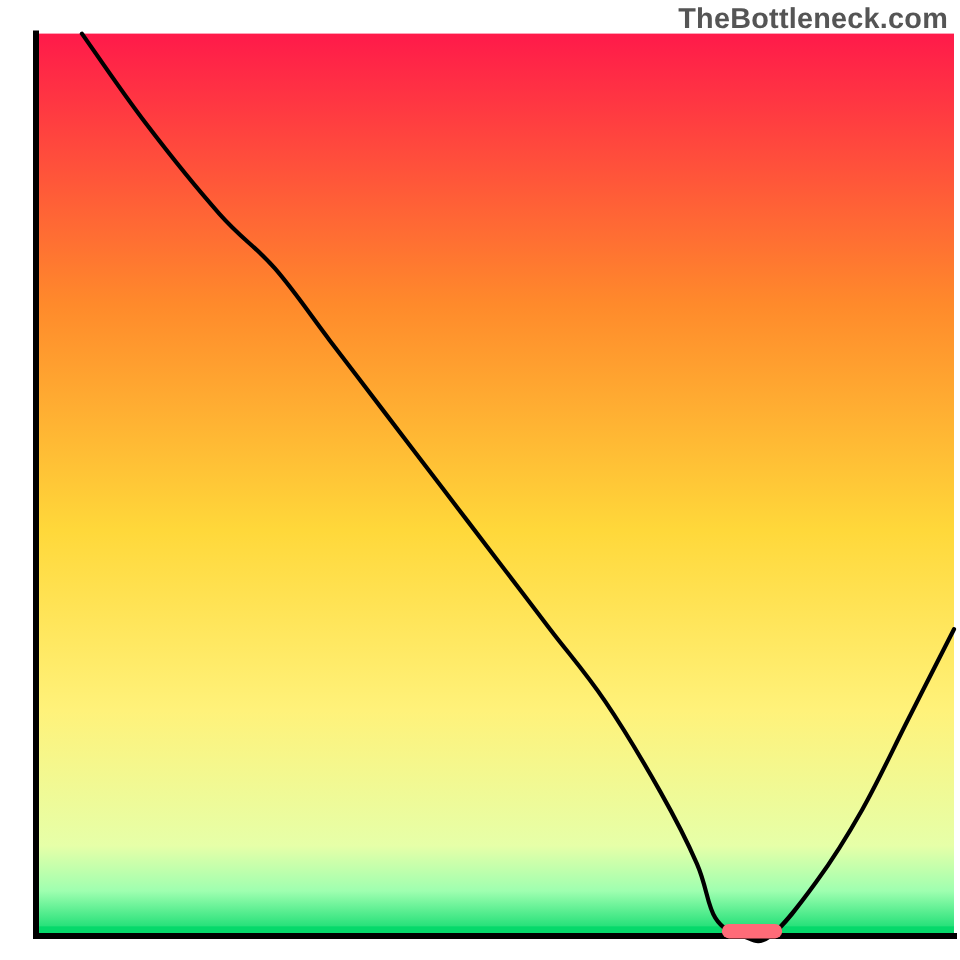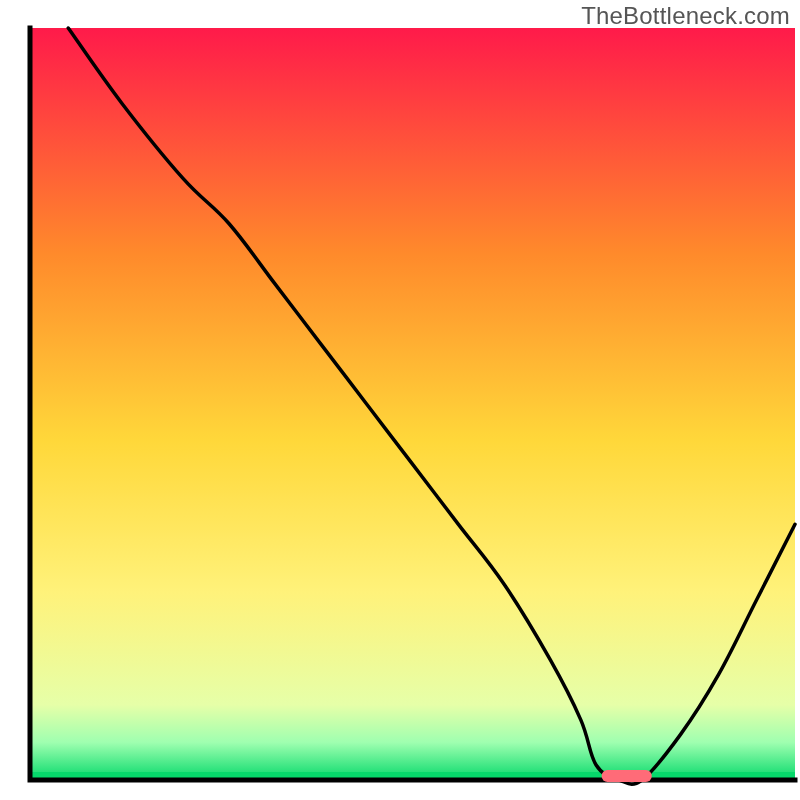--- a/index.html
+++ b/index.html
@@ -14,21 +14,21 @@
     position: relative;
     width: 800px;
     height: 800px;
     overflow: hidden;
   }
   .watermark {
     position: absolute;
     top: 2px;
     right: 10px;
     font-size: 24px;
-    font-weight: 400;
+    font-weight: 700;
     color: #555555;
     letter-spacing: 0.2px;
     z-index: 5;
   }
   svg.plot {
     position: absolute;
     top: 0;
     left: 0;
   }
 </style>

